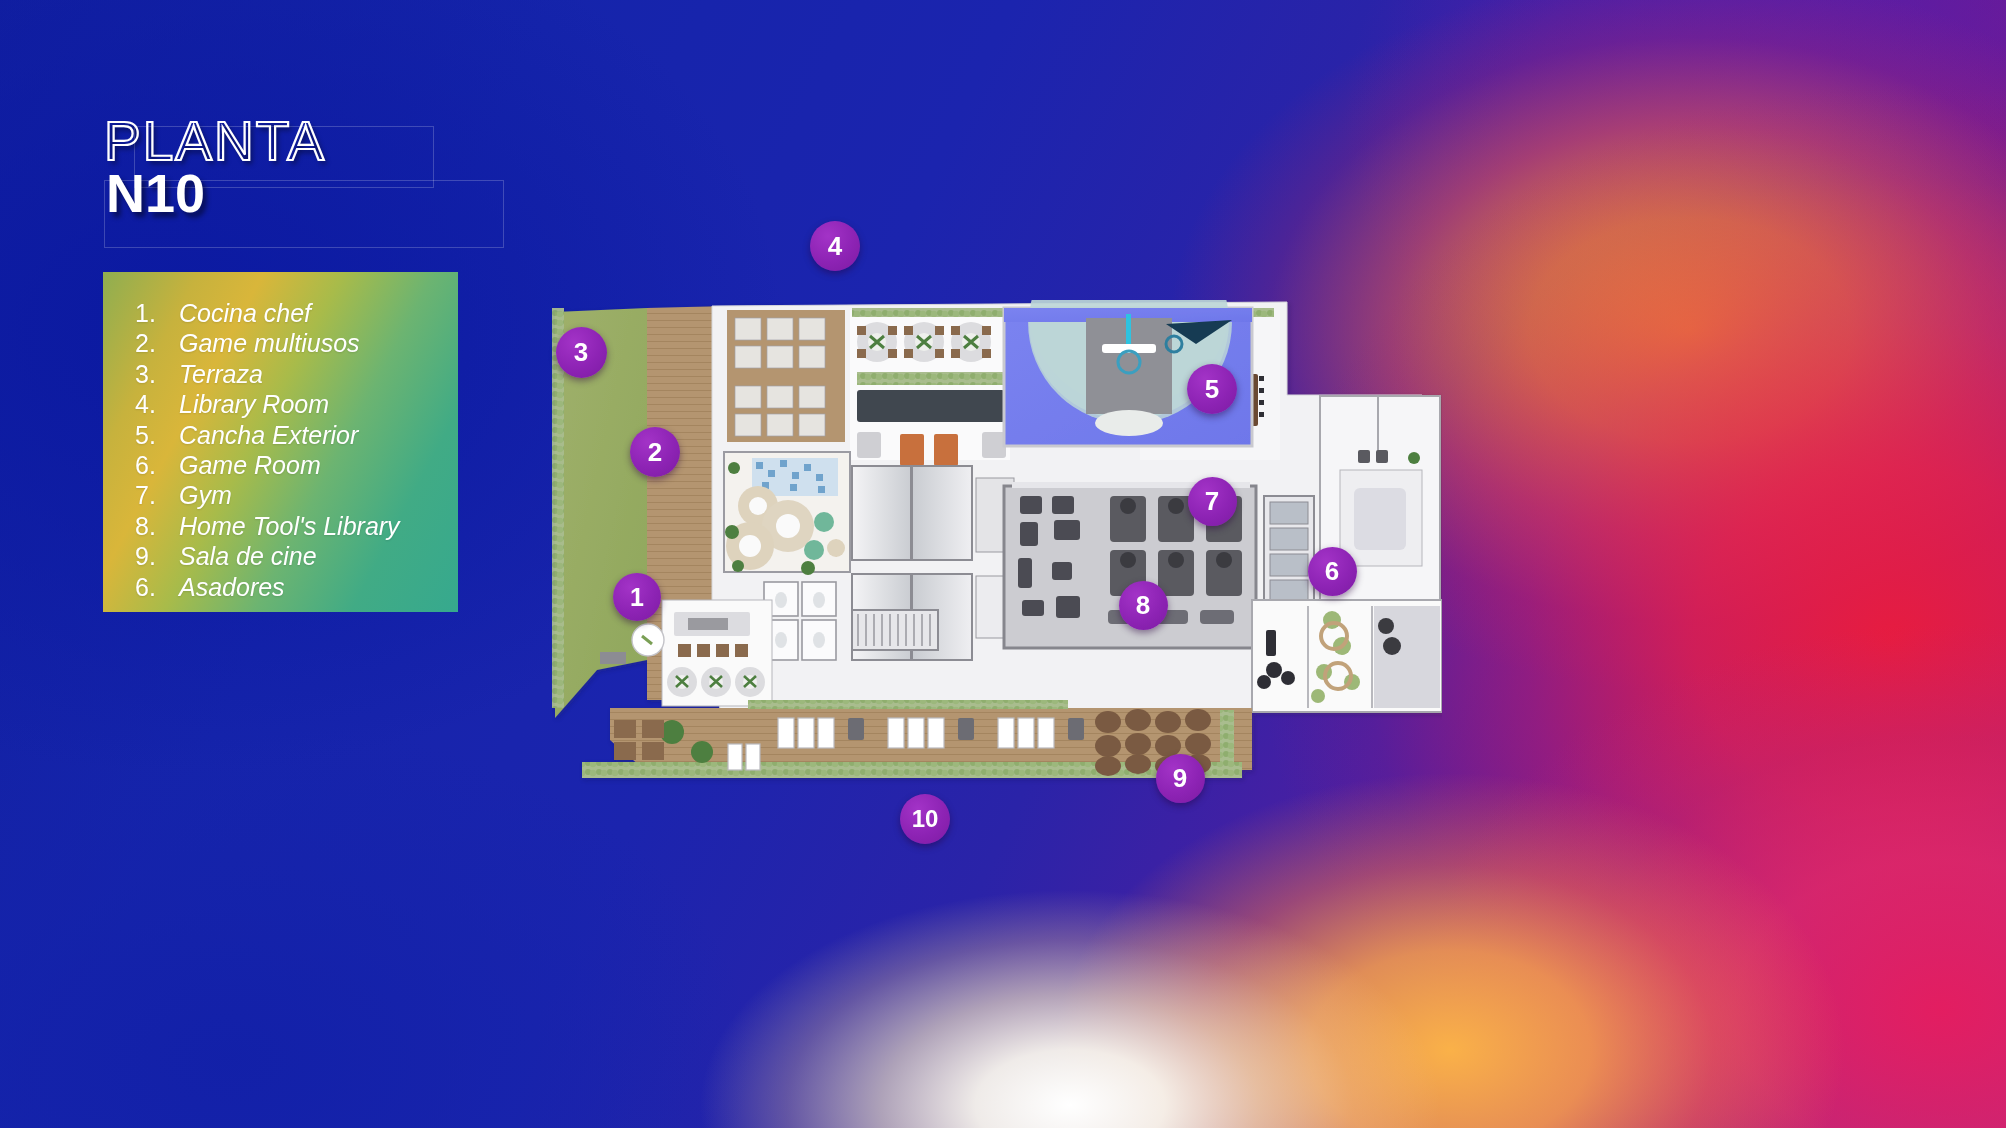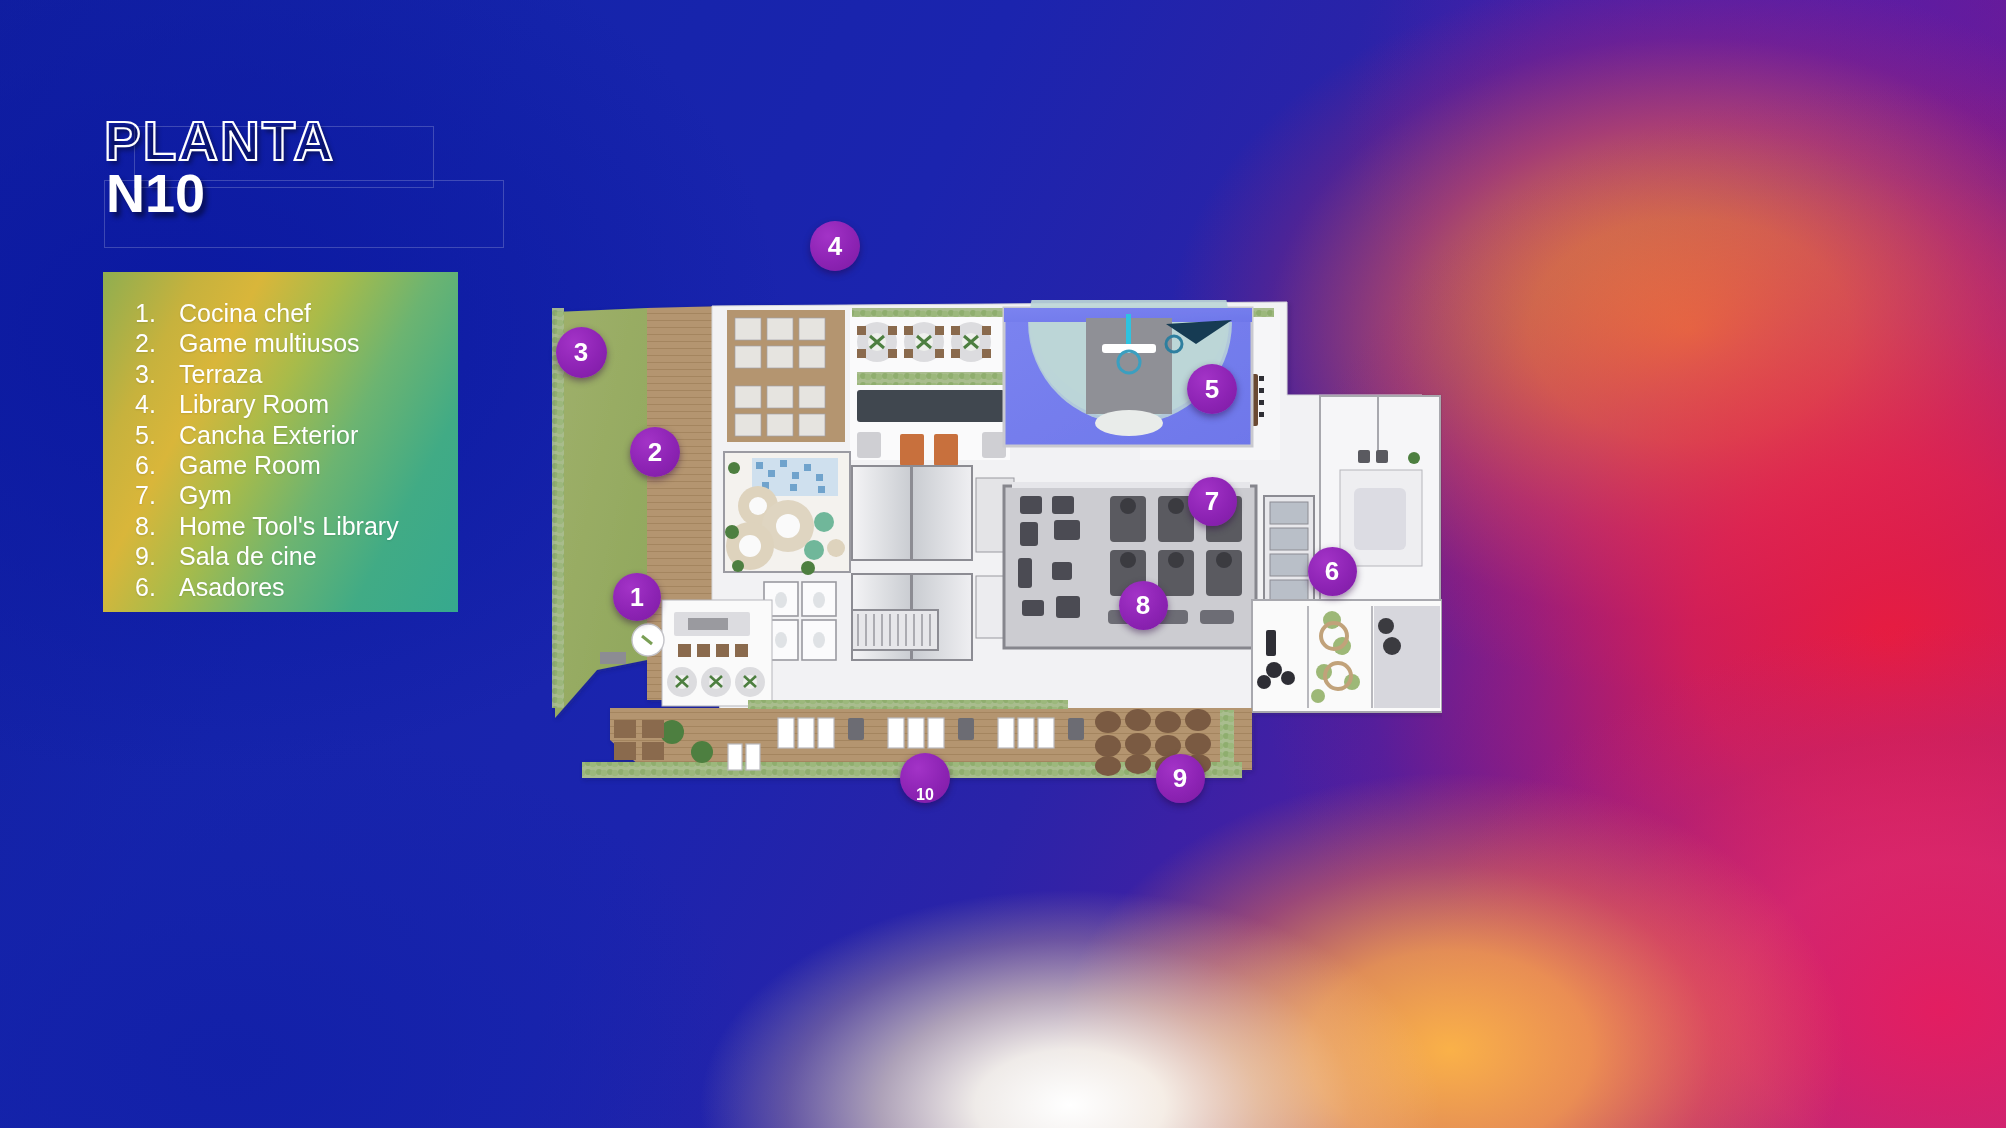--- a/index.html
+++ b/index.html
@@ -105,21 +105,21 @@
   }
   .deco-rect {
     position:absolute;
     border:1px solid rgba(255,255,255,0.20);
   }
   .deco-rect.r1 { left:30px;  top:8px;   width:300px; height:62px; }
   .deco-rect.r2 { left:0px;   top:62px;  width:400px; height:68px; }
 
   .planta-word {
     position:absolute; left:0; top:-4px;
-    font-size:55px; font-weight:700;
+    font-size:55px; font-weight:400;
     letter-spacing:2px; line-height:1;
     color:transparent;
     -webkit-text-stroke:2.2px #ffffff;
     text-shadow:3px 4px 5px rgba(0,0,0,0.40);
   }
   .n10-word {
     position:absolute; left:2px; top:48px;
     font-size:54px; font-weight:700;
     letter-spacing:0px; line-height:1;
     color:#ffffff;
@@ -155,21 +155,21 @@
     display:flex; align-items:baseline;
     color:#ffffff;
     font-size:25px;
     line-height:30.4px;
     text-shadow:0 1px 2px rgba(0,0,0,0.12);
   }
   .legend-num {
     flex:0 0 44px;
     text-align:left;
   }
-  .legend-label { white-space:nowrap; }
+  .legend-label { white-space:nowrap;font-style:italic; }
 
   
   .floorplan-wrap {
     position:absolute;
     left:552px; top:300px;
     width:890px; height:485px;
   }
   .floorplan {
     position:absolute; inset:0;
   }
@@ -658,18 +658,18 @@
       </div>
       <div class="marker" style="left: 1187.5px; top: 476.5px; width: 49px; height: 49px; font-size: 26px;">
         <span>7</span>
       </div>
       <div class="marker" style="left: 1118.5px; top: 580.5px; width: 49px; height: 49px; font-size: 26px;">
         <span>8</span>
       </div>
       <div class="marker" style="left: 1155.5px; top: 753.5px; width: 49px; height: 49px; font-size: 26px;">
         <span>9</span>
       </div>
-      <div class="marker" style="left: 900px; top: 753px; width: 50px; height: 50px; font-size: 16px; align-items: flex-end;">
+      <div class="marker" style="left: 900px; top: 794px; width: 50px; height: 50px; font-size: 24px;">
         <span>10</span>
       </div>
     </div>
 
 </div>
 
 </body></html>

